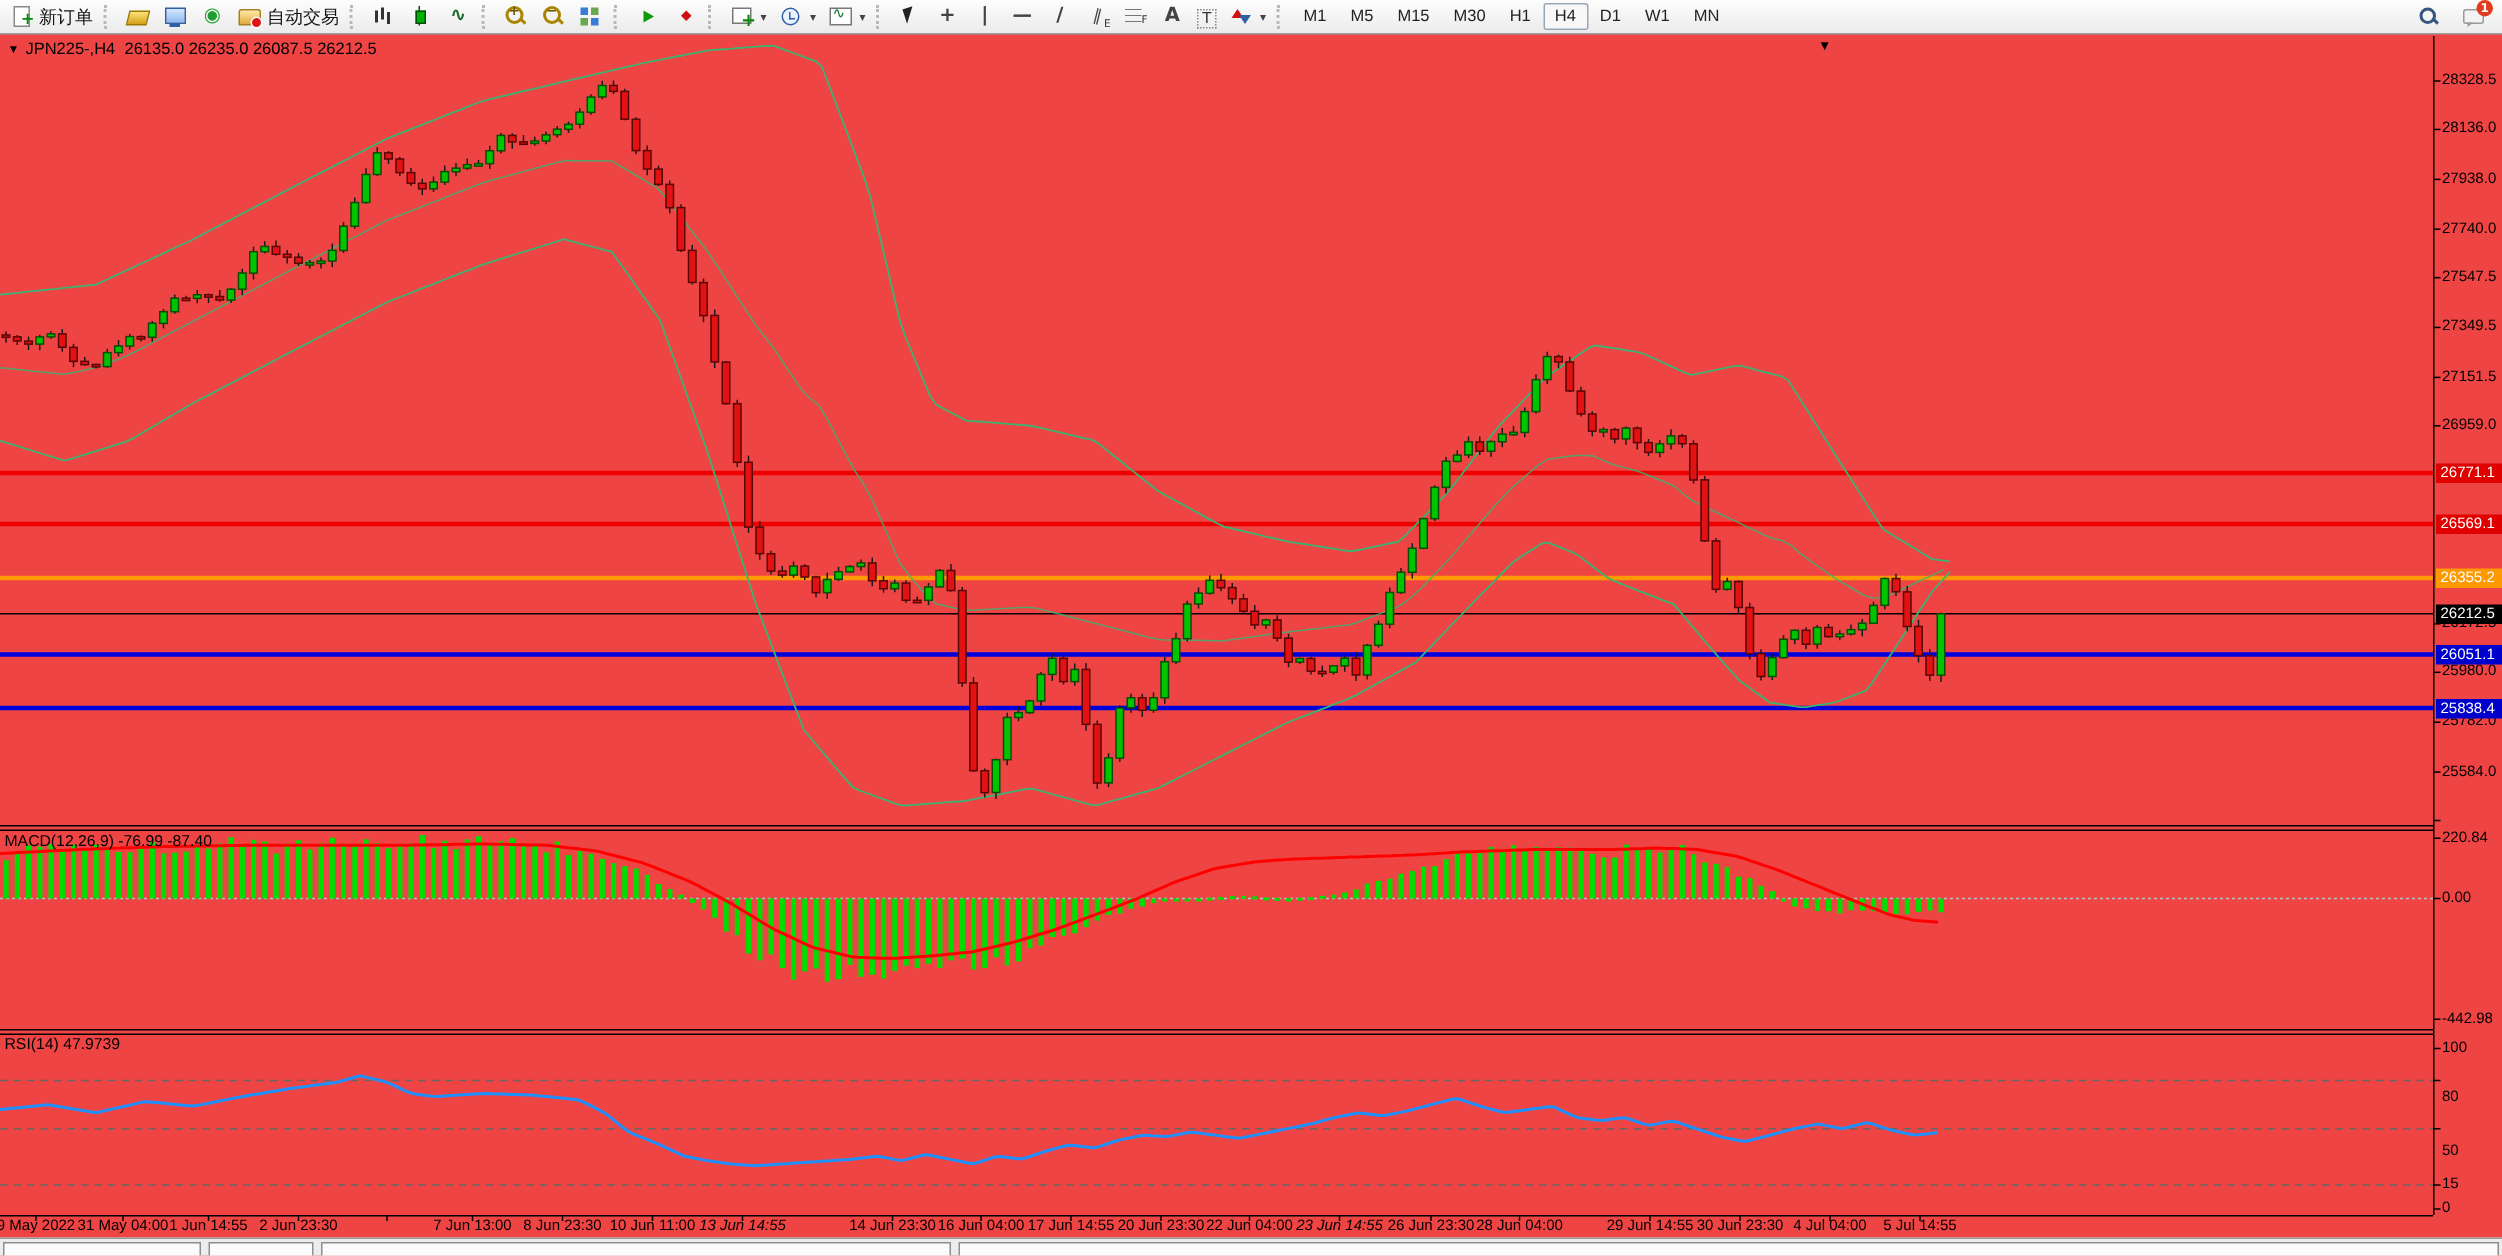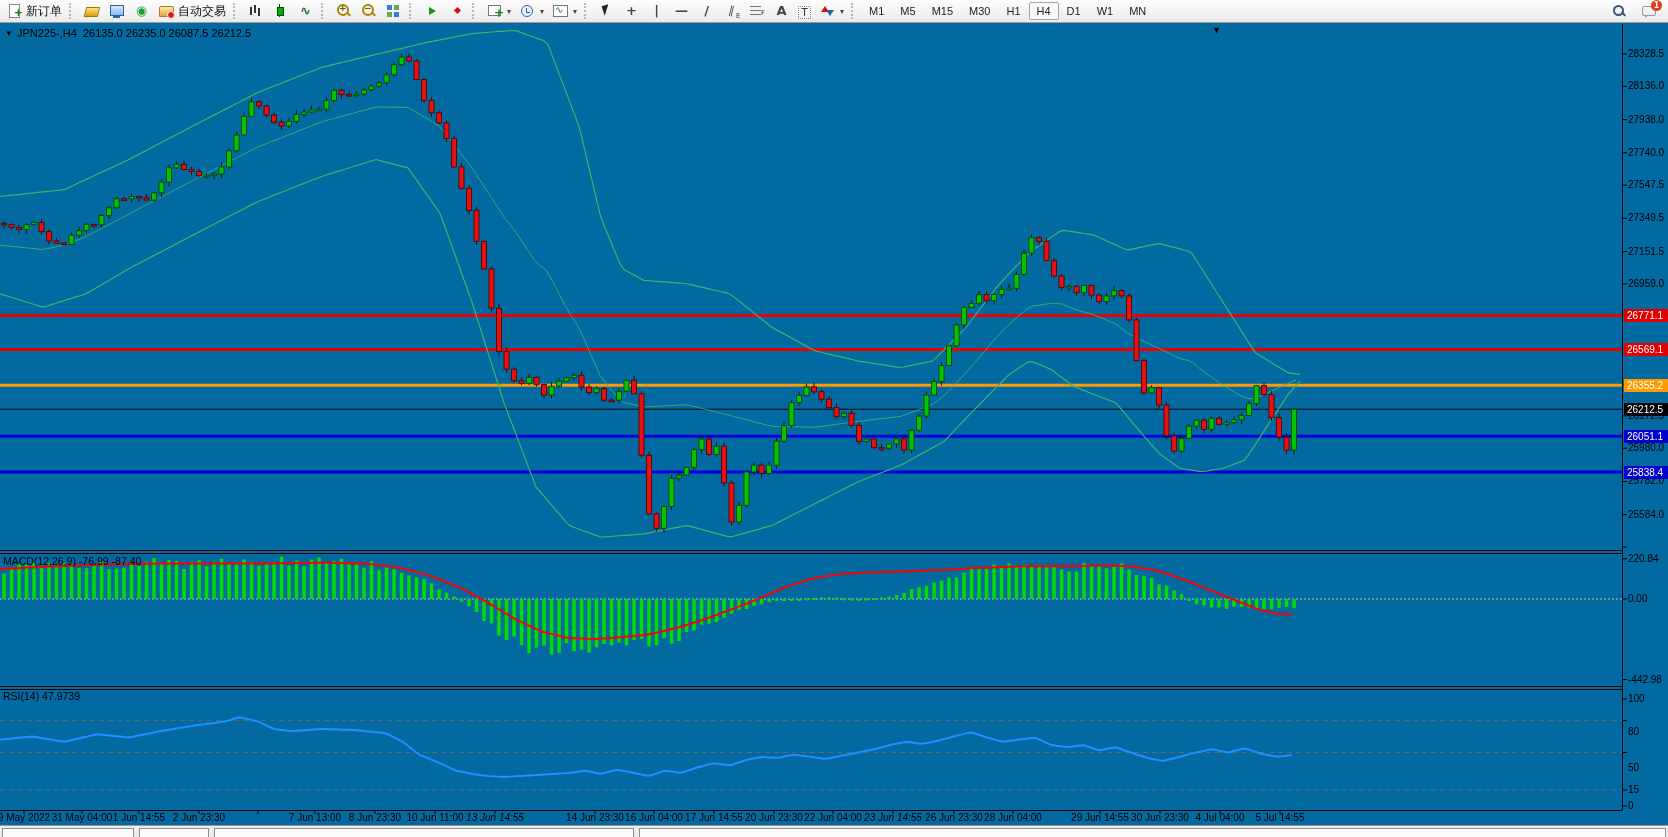--- a/index.html
+++ b/index.html
@@ -72,21 +72,21 @@
   .ic-search::before{content:"";position:absolute;left:3px;top:2px;width:7px;height:7px;border:2px solid #35547e;border-radius:50%;}
   .ic-search::after{content:"";position:absolute;left:11px;top:10px;width:5px;height:2px;background:#35547e;transform:rotate(45deg);}
   .ic-chat::before{content:"";position:absolute;left:1px;top:3px;width:12px;height:8px;border:1px solid #999;
     background:#f2f2f2;border-radius:2px;}
   .ic-chat::after{content:"";position:absolute;left:4px;top:12px;width:0;height:0;
     border-top:3px solid #999;border-right:4px solid transparent;}
   .badge{position:absolute;right:-4px;top:-3px;min-width:11px;height:11px;border-radius:6px;background:#e33b1e;
     color:#fff;font-size:8px;line-height:11px;text-align:center;padding:0 2px;box-sizing:border-box;font-weight:bold;}
 
   
-  .chart-area{position:absolute;inset:0;background:#0369a1;z-index:1;}
+  .chart-area{position:absolute;inset:0;background:#ef4444;z-index:1;}
   #chart-svg{position:absolute;left:0;top:0;}
   .chart-title{position:absolute;left:5px;top:27px;font-size:11px;color:#000;z-index:3;white-space:nowrap;}
   .chart-title .tri{font-size:8px;margin-right:4px;vertical-align:1px;}
   .ind-label{position:absolute;left:3px;font-size:10.5px;color:#000;z-index:3;white-space:nowrap;}
   .shift-marker{position:absolute;font-size:9px;color:#000;z-index:3;}
   .plabel{position:absolute;left:1624px;width:44px;height:13px;line-height:13px;font-size:10px;color:#fff;
     padding-left:3px;box-sizing:border-box;z-index:4;white-space:nowrap;}
   .ptick{position:absolute;left:1628px;font-size:10px;color:#000;height:12px;line-height:12px;z-index:2;white-space:nowrap;}
   .tlabel{position:absolute;top:812px;font-size:10px;color:#000;transform:translateX(-50%);white-space:nowrap;z-index:2;}
 

